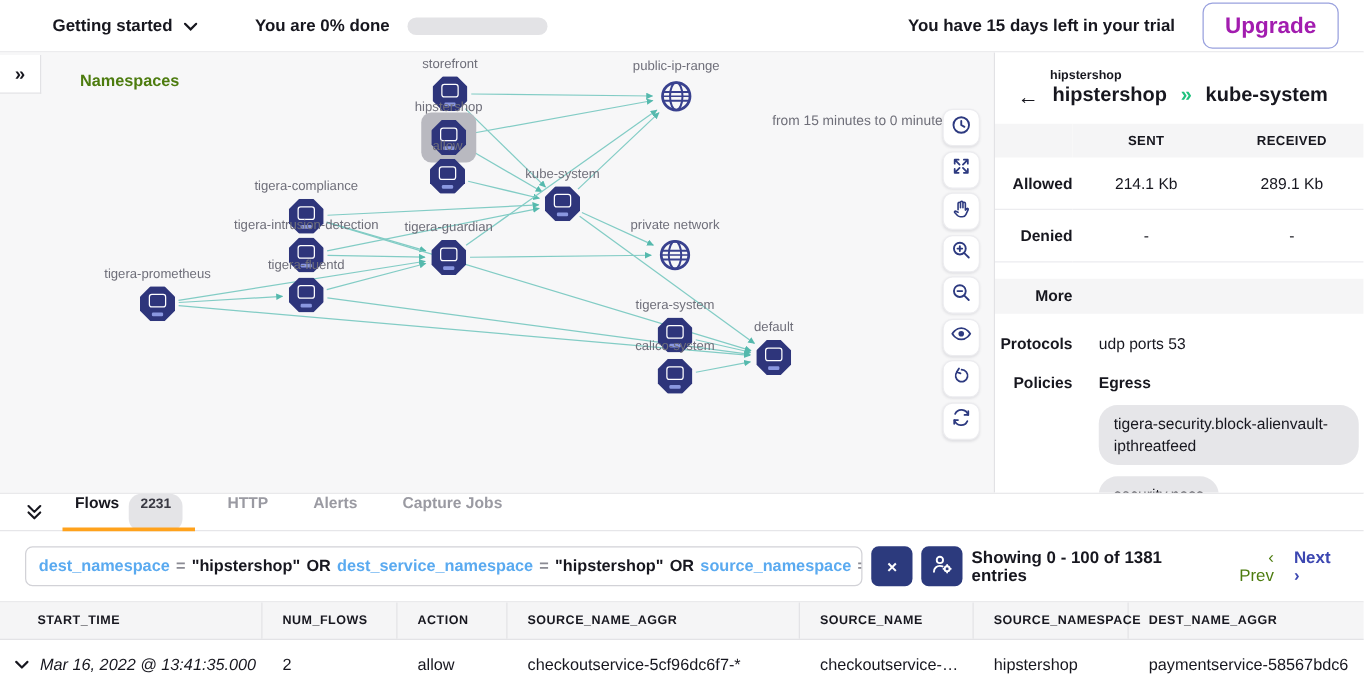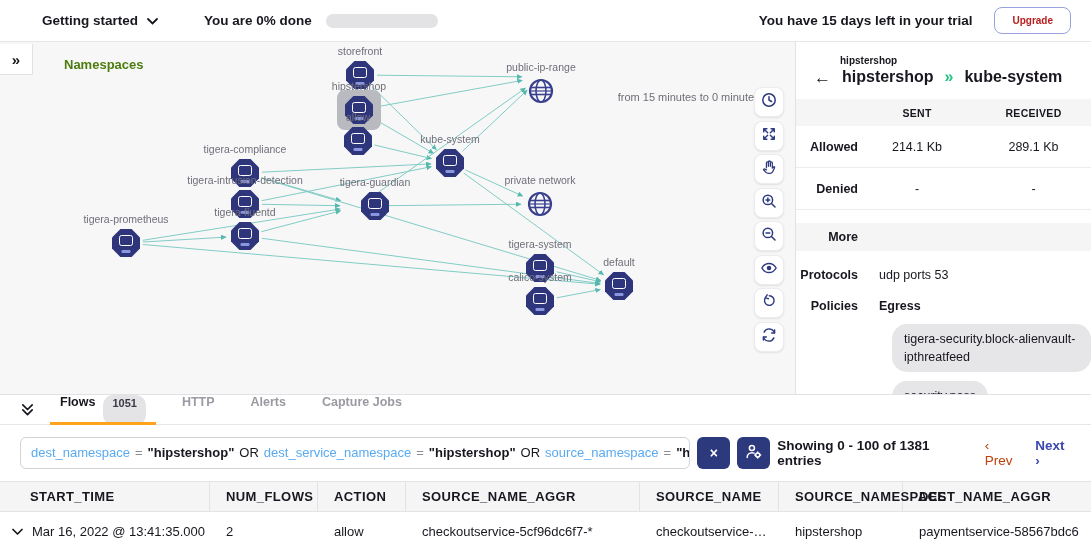--- a/index.html
+++ b/index.html
@@ -8,21 +8,21 @@
     width:1091px; height:551px; overflow:hidden; position:relative;
     font-family:"Liberation Sans", sans-serif; color:#17171f; background:#fff;
   }
   
   .topbar { height:42px; border-bottom:1px solid #e6e6e9; display:flex; align-items:center; padding:0 20px 0 42px; }
   .gs { display:flex; align-items:center; gap:9px; font-size:13.5px; font-weight:bold; cursor:pointer; }
   .progress-label { font-weight:bold; font-size:13.5px; margin-left:46px; }
   .progress-track { width:112px; height:14px; border-radius:7px; background:#e3e3e6; margin-left:14px; }
   .spacer { flex:1; }
   .trial { font-size:13.5px; font-weight:bold; margin-right:22px; }
-  .upgrade-btn { background:#fff; border:1px solid #99a1de; color:#b91c1c; font-weight:bold; font-size:10px;
+  .upgrade-btn { background:#fff; border:1px solid #99a1de; color:#a21caf; font-weight:bold; font-size:18px;
     border-radius:8px; padding:7px 17px; cursor:pointer; font-family:inherit; }
   
   .main { display:flex; height:352px; }
   .graph { position:relative; width:795px; background:#f7f7f8; overflow:hidden; }
   .collapse-box { position:absolute; top:2px; left:0; width:33px; height:31px; background:#fff;
     border-right:1px solid #e2e2e5; border-bottom:1px solid #e2e2e5; display:flex; align-items:center;
     justify-content:center; font-size:15px; font-weight:bold; cursor:pointer; z-index:5; }
   .graph-title { position:absolute; top:15px; left:64px; color:#4d7c0f; font-weight:bold; font-size:13px; z-index:5; }
   .graph-time { position:absolute; top:17px; right:14px; color:#6e6e78; font-size:11px; z-index:5;margin-top:32px; }
   #edge-svg { position:absolute; left:0; top:0; }
@@ -47,53 +47,53 @@
   .sg-head { background:#f5f5f6; height:27px; display:flex; align-items:center; justify-content:center;
     font-size:10.5px; font-weight:bold; letter-spacing:.3px; }
   .sg-label { display:flex; align-items:center; justify-content:flex-end; font-weight:bold; height:42px; border-bottom:1px solid #ececef; }
   .sg-val { display:flex; align-items:center; justify-content:center; height:42px; border-bottom:1px solid #ececef; }
   .more-band { background:#f5f5f6; margin-top:13px; padding:7px 0; display:grid; grid-template-columns:62px 1fr; font-weight:bold; }
   .more-band span { text-align:right; }
   .kv { display:grid; grid-template-columns:62px 1fr; column-gap:21px; margin-top:17px; }
   .kv-label { text-align:right; font-weight:bold; }
   .egress { font-weight:bold; }
   .pills { display:flex; flex-direction:column; gap:9px; margin-top:11px; align-items:flex-start; }
-  .pill { background:#e6e6e9; border-radius:15px; padding:6px 12px; line-height:1.45; max-width:208px;margin-left:13px; }
+  .pill { background:#e6e6e9; border-radius:15px; padding:6px 12px; line-height:1.45; max-width:208px; }
   
   .flows { border-top:1px solid #e2e2e5; }
   .tabbar { height:30px; display:flex; align-items:center; border-bottom:1px solid #e6e6e9; padding-left:12px; }
   .collapse2 { width:30px; display:flex; align-items:center; justify-content:center; cursor:pointer; }
   .tab { display:flex; gap:8px; padding:0 18px; height:30px; position:relative;
     font-size:12.5px; font-weight:bold; color:#9a9aa2; cursor:pointer; }
   .tab.active { color:#17171f; }
   .tab.active::after { content:""; position:absolute; left:8px; right:8px; bottom:0; height:3px; background:#ffa21c; }
   .badge { background:#e4e4e7; color:#3a3a44; border-radius:10px; padding:2px 9px; font-size:11px; font-weight:bold; }
   .filterbar { display:flex; align-items:center; padding:11px 20px 0 20px; gap:7px; height:44px; }
   .filter-input { width:697px; height:32px; border:1px solid #d2d2d7; border-radius:6px; display:flex; align-items:center;
     padding:0 10px; font-size:13px; background:#fff; overflow:hidden; white-space:nowrap; cursor:text; }
-  .tok { margin-right:5px; }
+  .tok { margin-right:5px;font-weight:bold; }
   .tok.field { color:#5aaaf0; }
   .tok.op { color:#8b8b94; }
   .tok.value { font-weight:bold; }
   .btn-dark { width:33px; height:32px; background:#2c3a7d; border:none; border-radius:6px; color:#fff;
     display:flex; align-items:center; justify-content:center; cursor:pointer; flex:none; }
   .x-glyph { font-size:14px; font-weight:bold; line-height:1; }
   .pagination { margin-left:auto; display:flex; align-items:center; gap:16px; font-size:13.5px; }
   .showing { font-weight:bold; }
-  .prev { color:#c2410c; cursor:default; }
+  .prev { color:#4d7c0f; cursor:default;text-align:right; }
   .next { color:#3c47b1; font-weight:bold; cursor:pointer; }
   .ftable { margin-top:12px; border-top:1px solid #e3e3e6; }
   .thead { display:flex; background:#f5f5f6; height:30px; border-bottom:1px solid #e3e3e6; }
-  .th { font-size:13px; font-weight:bold; letter-spacing:.4px; display:flex; align-items:center; padding-left:16px;
+  .th { font-size:10px; font-weight:bold; letter-spacing:.4px; display:flex; align-items:center; padding-left:16px;
     border-right:1px solid #e3e3e6; cursor:pointer; }
   .th:first-child { padding-left:30px; }
   .th:last-child { border-right:none; }
   .trow { display:flex; height:40px; border-bottom:1px solid #ececef; align-items:center; font-size:13px; }
   .td { padding-left:16px; white-space:nowrap; overflow:hidden; }
-  .td.first { padding-left:32px; position:relative; font-weight:500; }
+  .td.first { padding-left:32px; position:relative; font-weight:500;font-style:italic; }
   .row-chev { position:absolute; left:12px; top:50%; transform:translateY(-50%); display:flex; cursor:pointer; }
 </style>
 </head>
 <body>
 
 <div class="topbar">
   <div class="gs">
     <span>Getting started</span>
     <span>
       <svg width="11" height="7" viewBox="0 0 11 7">
@@ -147,21 +147,21 @@
     <div id="nodes">
         <div class="node" style="left: 300px; top: 3px;">
           <span class="lbl">storefront</span>
           <div class="icon-wrap">
             <div class="oct">
               <div class="oct-screen"></div>
               <div class="oct-tag"></div>
             </div>
           </div>
         </div>
-        <div class="node" style="left: 481px; top: 19px;">
+        <div class="node" style="left: 481px; top: 5px;">
           <span class="lbl">public-ip-range</span>
           <div class="icon-wrap"><svg width="30" height="30" viewBox="0 0 30 30">
       <circle cx="15" cy="15" r="11" fill="#f7f7f8" stroke="#39418f" stroke-width="2.2"></circle>
       <ellipse cx="15" cy="15" rx="5" ry="11" fill="none" stroke="#39418f" stroke-width="1.6"></ellipse>
       <line x1="4.5" y1="11.5" x2="25.5" y2="11.5" stroke="#39418f" stroke-width="1.6"></line>
       <line x1="4.5" y1="18.5" x2="25.5" y2="18.5" stroke="#39418f" stroke-width="1.6"></line>
       <line x1="4" y1="15" x2="26" y2="15" stroke="#39418f" stroke-width="1.2"></line>
             </svg></div>
         </div>
         <div class="node selected" style="left: 299px; top: 38px;">
@@ -202,21 +202,21 @@
         </div>
         <div class="node" style="left: 185px; top: 132px;">
           <span class="lbl">tigera-intrusion-detection</span>
           <div class="icon-wrap">
             <div class="oct">
               <div class="oct-screen"></div>
               <div class="oct-tag"></div>
             </div>
           </div>
         </div>
-        <div class="node" style="left: 315px; top: 134px;">
+        <div class="node" style="left: 299px; top: 134px;">
           <span class="lbl">tigera-guardian</span>
           <div class="icon-wrap">
             <div class="oct">
               <div class="oct-screen"></div>
               <div class="oct-tag"></div>
             </div>
           </div>
         </div>
         <div class="node" style="left: 480px; top: 132px;">
           <span class="lbl">private network</span>
@@ -381,21 +381,21 @@
   <div class="tabbar">
     <span class="collapse2">
       <svg width="17" height="15" viewBox="0 0 18 16">
           <polyline points="4,3 9,8 14,3" fill="none" stroke="#17171f" stroke-width="1.8" stroke-linecap="round" stroke-linejoin="round"></polyline>
           <polyline points="4,8.5 9,13.5 14,8.5" fill="none" stroke="#17171f" stroke-width="1.8" stroke-linecap="round" stroke-linejoin="round"></polyline>
         </svg>
     </span>
     <div id="tabs" style="display:flex;height:100%;">
         <div class="tab active">
           <span>Flows</span>
-          <span class="badge">1051</span>
+          <span class="badge">2231</span>
         </div>
         <div class="tab">
           <span>HTTP</span>
         </div>
         <div class="tab">
           <span>Alerts</span>
         </div>
         <div class="tab">
           <span>Capture Jobs</span>
         </div>

